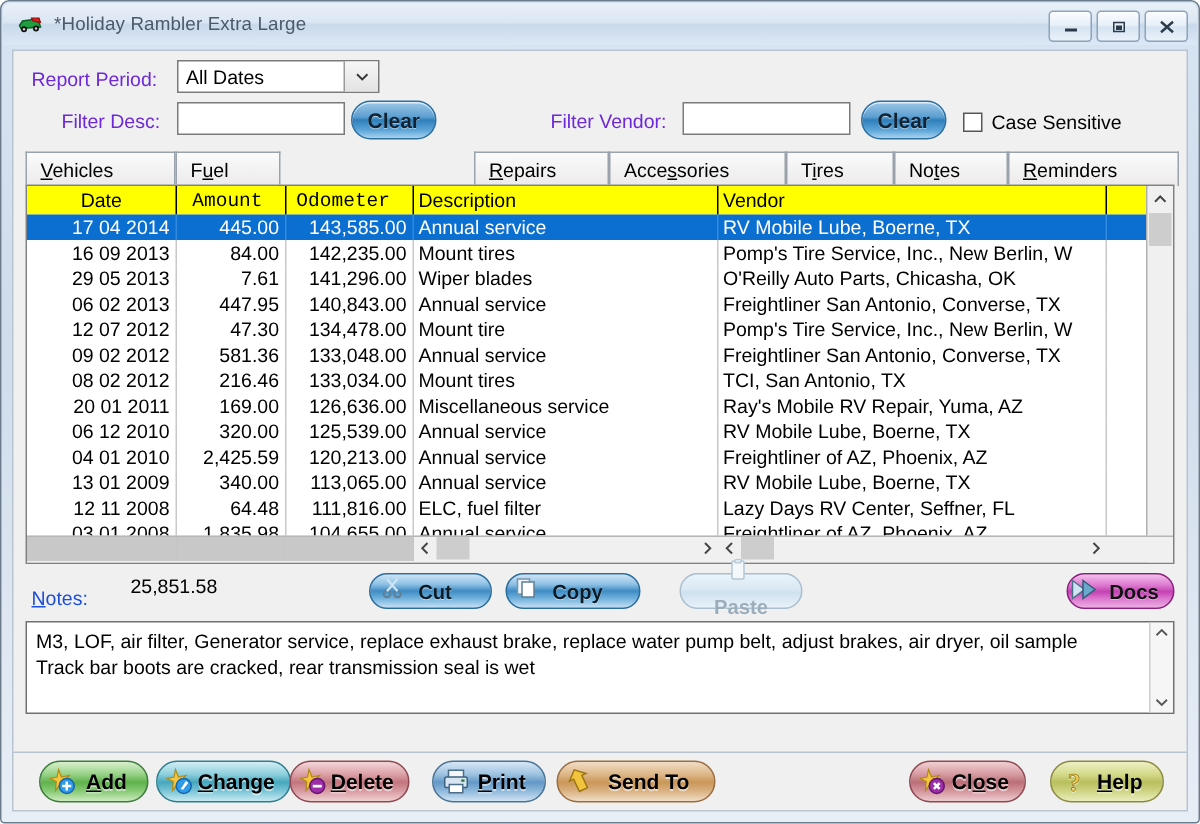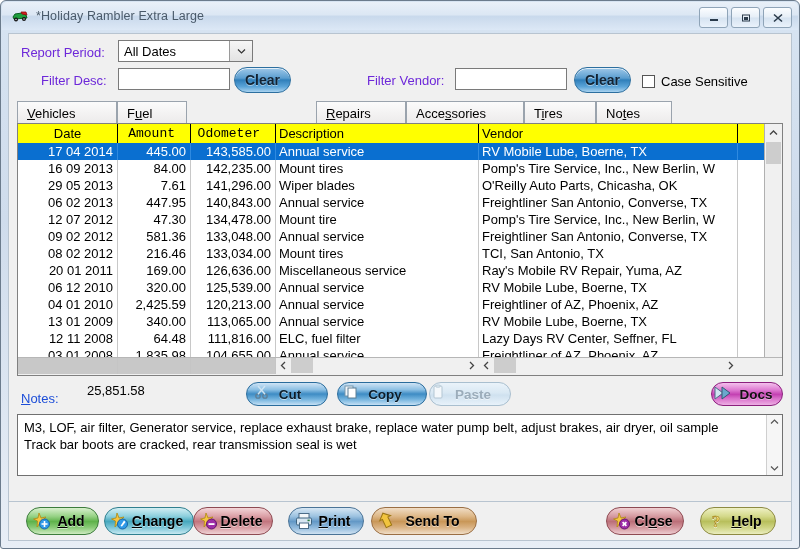--- a/index.html
+++ b/index.html
@@ -315,20 +315,23 @@
           <span><u>R</u>epairs</span>
         </div>
       <div class="tab" style="left:389px; width:118px;">
           <span>Acce<u>s</u>sories</span>
         </div>
       <div class="tab" style="left:507px; width:72px;">
           <span>T<u>i</u>res</span>
         </div>
       <div class="tab" style="left:579px; width:76px;">
           <span>No<u>t</u>es</span>
+        </div>
+      <div class="tab" style="left:655px; width:114px;">
+          <span><u>R</u>eminders</span>
         </div>
     </div>
 
     <div class="gridbox">
 
       <div class="ghead">
         <div class="hc ctr" style="width:100px;">Date</div>
         <div class="hc rgt" style="width:73px;">Amount</div>
         <div class="hc rgt" style="width:85px;">Odometer</div>
         <div class="hc lft" style="width:203px;">Description</div>
@@ -500,21 +503,21 @@
         <span class="ico">
           <svg width="16" height="16" viewBox="0 0 16 16">
             <rect x="2" y="2" width="8" height="10" fill="#f2f6fa" stroke="#7596ac" stroke-width="1"></rect>
             <rect x="5" y="4" width="8" height="10" fill="#ffffff" stroke="#5d7f95" stroke-width="1"></rect>
           </svg>
         </span>
         <span>Copy</span>
         <span style="width:14px"></span>
       </div>
 
-      <div class="cbtn disabled" style="left:412px; width:82px;">
+      <div class="cbtn disabled" style="left:436px; width:82px;flex-direction:column;">
         <span class="ico">
           <svg width="16" height="16" viewBox="0 0 16 16">
             <rect x="4" y="2" width="8" height="12" rx="1" fill="#f4f8fb" stroke="#b3c6d3" stroke-width="1"></rect>
             <rect x="6" y="1" width="4" height="2.2" rx="0.6" fill="#dde8f0" stroke="#b3c6d3" stroke-width="0.8"></rect>
           </svg>
         </span>
         <span>Paste</span>
         <span style="width:14px"></span>
       </div>
 

